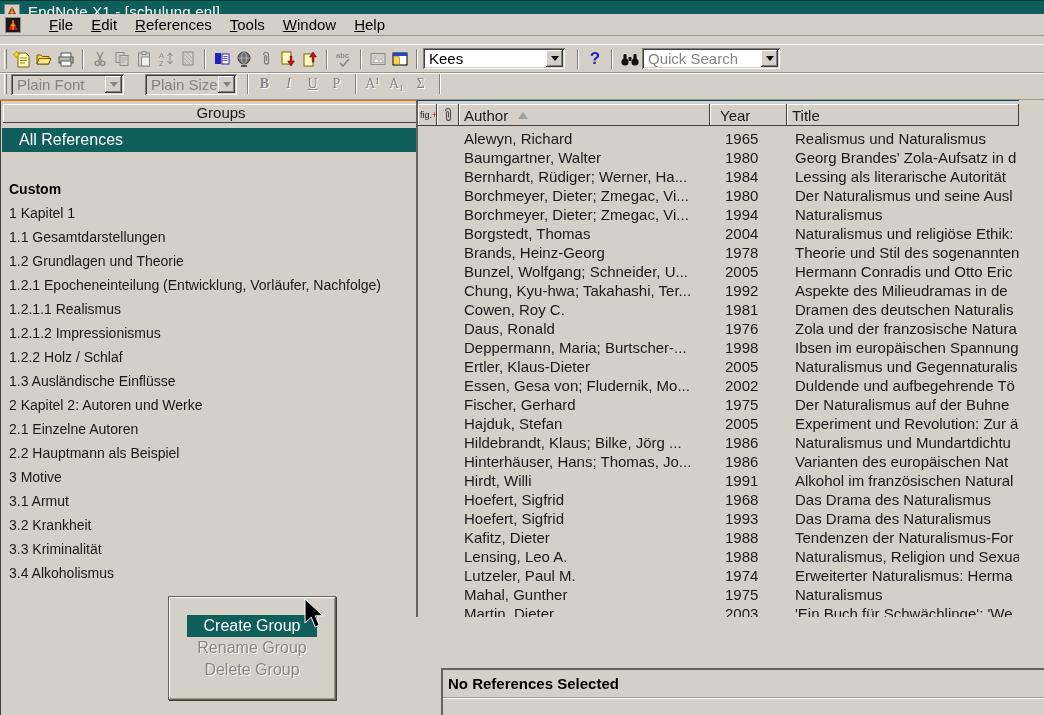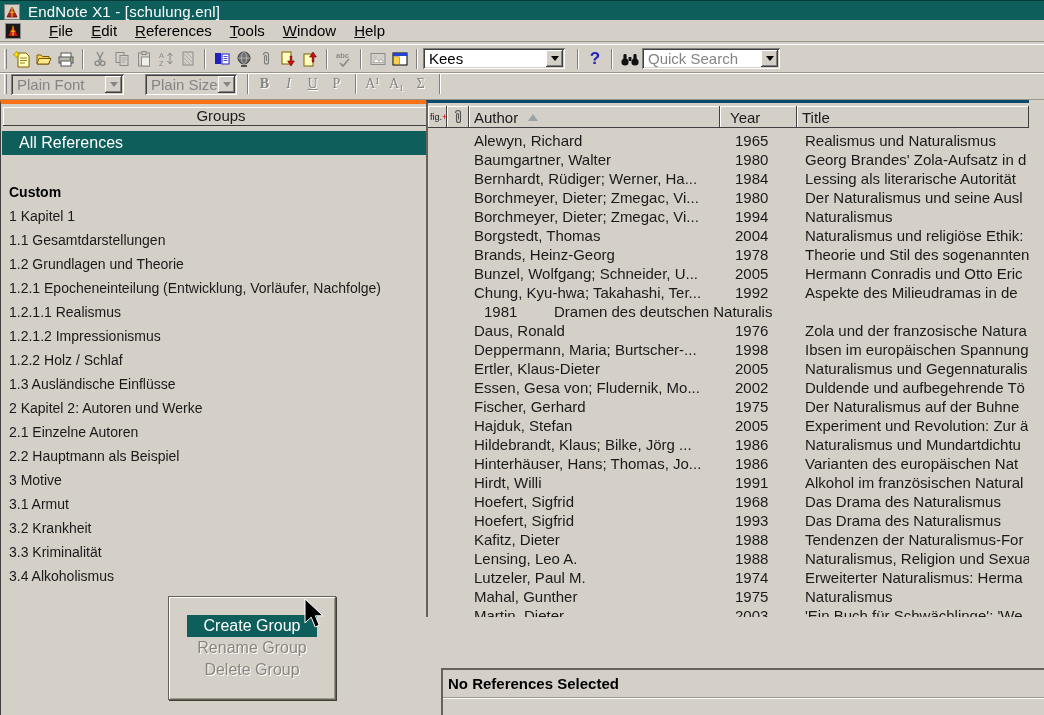--- a/index.html
+++ b/index.html
@@ -6,21 +6,21 @@
   body{background:#555;font-family:"Liberation Sans",sans-serif}
   .win{position:relative;width:1044px;height:715px;background:#d4d0c8;overflow:hidden;font-family:"Liberation Sans",sans-serif}
 
   
   .titlebar{position:absolute;left:0;top:0;width:1044px;height:22px;background:#0e5e5c;color:#fff;
     display:flex;align-items:center;border-top:1px solid #063a38}
   .titlebar .app-ico{width:16px;height:16px;margin-left:4px}
   .titlebar .ttl{font-size:15px;margin-left:8px;letter-spacing:.2px}
 
   
-  .menubar{position:absolute;left:0;top:20px;width:1044px;height:22px;background:#d4d0c8;
+  .menubar{position:absolute;left:0;top:14px;width:1044px;height:22px;background:#d4d0c8;
     display:flex;align-items:center;border-bottom:1px solid #9b9788}
   .menubar .mdi-ico{width:16px;height:16px;margin-left:5px;margin-right:10px}
   .menu-item{font-size:15px;color:#000;margin-left:18px;cursor:default}
   .menu-item u{text-decoration:underline}
 
   
   .toolbar{position:absolute;left:0;top:44px;width:1044px;height:29px;background:#d4d0c8;
     display:flex;align-items:center;border-top:1px solid #fff;border-bottom:1px solid #9b9788;padding-left:2px}
   .formatbar{position:absolute;left:0;top:73px;width:1044px;height:27px;background:#d4d0c8;
     display:flex;border-top:1px solid #fff;border-bottom:1px solid #9b9788;padding-left:2px}
@@ -37,32 +37,32 @@
   .combo.disabled .tri-down{border-top-color:#848484}
   .fmt-btn{width:21px;height:20px;margin-right:3px;display:flex;align-items:center;justify-content:center;
     font-size:14px;color:#848484;text-shadow:1px 1px 0 #fff;font-family:"Liberation Serif",serif}
   .fmt-btn.b{font-weight:bold}.fmt-btn.i{font-style:italic}.fmt-btn.u{text-decoration:underline}
   .help-btn{width:22px;height:22px;display:flex;align-items:center;justify-content:center;
     color:#2020bb;font-weight:bold;font-size:17px}
   .binoc{width:24px;height:22px;display:flex;align-items:center;justify-content:center}
 
   
   .groups-pane{position:absolute;left:0;top:100px;width:441px;height:615px;background:#d4d0c8;
-    border-left:1px solid #404040;border-top:4px solid #f97316}
+    border-left:1px solid #404040;border-top:1px solid #f97316}
   .groups-header{position:absolute;left:2px;top:3px;width:436px;height:19px;background:#d4d0c8;
     box-shadow:inset -1px -1px 0 #404040,inset 1px 1px 0 #fff;text-align:center;
     font-size:15px;line-height:18px;color:#1a1a1a}
   .all-refs{position:absolute;left:1px;top:27px;width:439px;height:24px;background:#0e5e5c;color:#fff;
     font-size:16px;line-height:24px;padding-left:17px}
   .group-list{position:absolute;left:1px;top:76px;width:438px}
   .gitem{font-size:14px;line-height:24px;padding-left:7px;color:#1a1a1a;white-space:nowrap;overflow:hidden}
   .gitem.section{font-weight:bold;color:#000}
 
-  .list-pane{position:absolute;left:426px;top:100px;width:603px;height:517px;background:#d4d0c8;
-    border-left:2px solid #66625a;border-top:3px solid #0c4a6e;overflow:hidden}
+  .list-pane{position:absolute;left:416px;top:100px;width:603px;height:517px;background:#d4d0c8;
+    border-left:2px solid #66625a;border-top:1px solid #0c4a6e;overflow:hidden}
   .lheader{position:absolute;left:0;top:3px;width:601px;height:22px;display:flex}
   .hcell{height:22px;background:#d4d0c8;box-shadow:inset -1px -1px 0 #404040,inset 1px 1px 0 #fff;
     font-size:15px;line-height:21px;color:#1a1a1a;padding-left:5px;display:flex;align-items:center}
   .hcell.fig{width:19px;padding-left:2px;font-size:9px;line-height:9px}
   .hcell.clip{width:22px;justify-content:center;padding-left:0}
   .hcell.author{width:251px}
   .hcell.year{width:77px;padding-left:10px}
   .hcell.title{flex:1}
   .sort-up{width:0;height:0;border-left:5px solid transparent;border-right:5px solid transparent;
     border-bottom:7px solid #9aa3a3;margin-left:10px;margin-top:1px}
@@ -412,20 +412,21 @@
         <div class="rrow">
           <span class="c-fig"></span>
           <span class="c-clip"></span>
           <span class="c-author">Chung, Kyu-hwa; Takahashi, Ter...</span>
           <span class="c-year">1992</span>
           <span class="c-title">Aspekte des Milieudramas in de</span>
         </div>
         <div class="rrow">
           <span class="c-fig"></span>
           <span class="c-clip"></span>
+          <span class="c-author">Cowen, Roy C.</span>
           <span class="c-year">1981</span>
           <span class="c-title">Dramen des deutschen Naturalis</span>
         </div>
         <div class="rrow">
           <span class="c-fig"></span>
           <span class="c-clip"></span>
           <span class="c-author">Daus, Ronald</span>
           <span class="c-year">1976</span>
           <span class="c-title">Zola und der franzosische Natura</span>
         </div>

